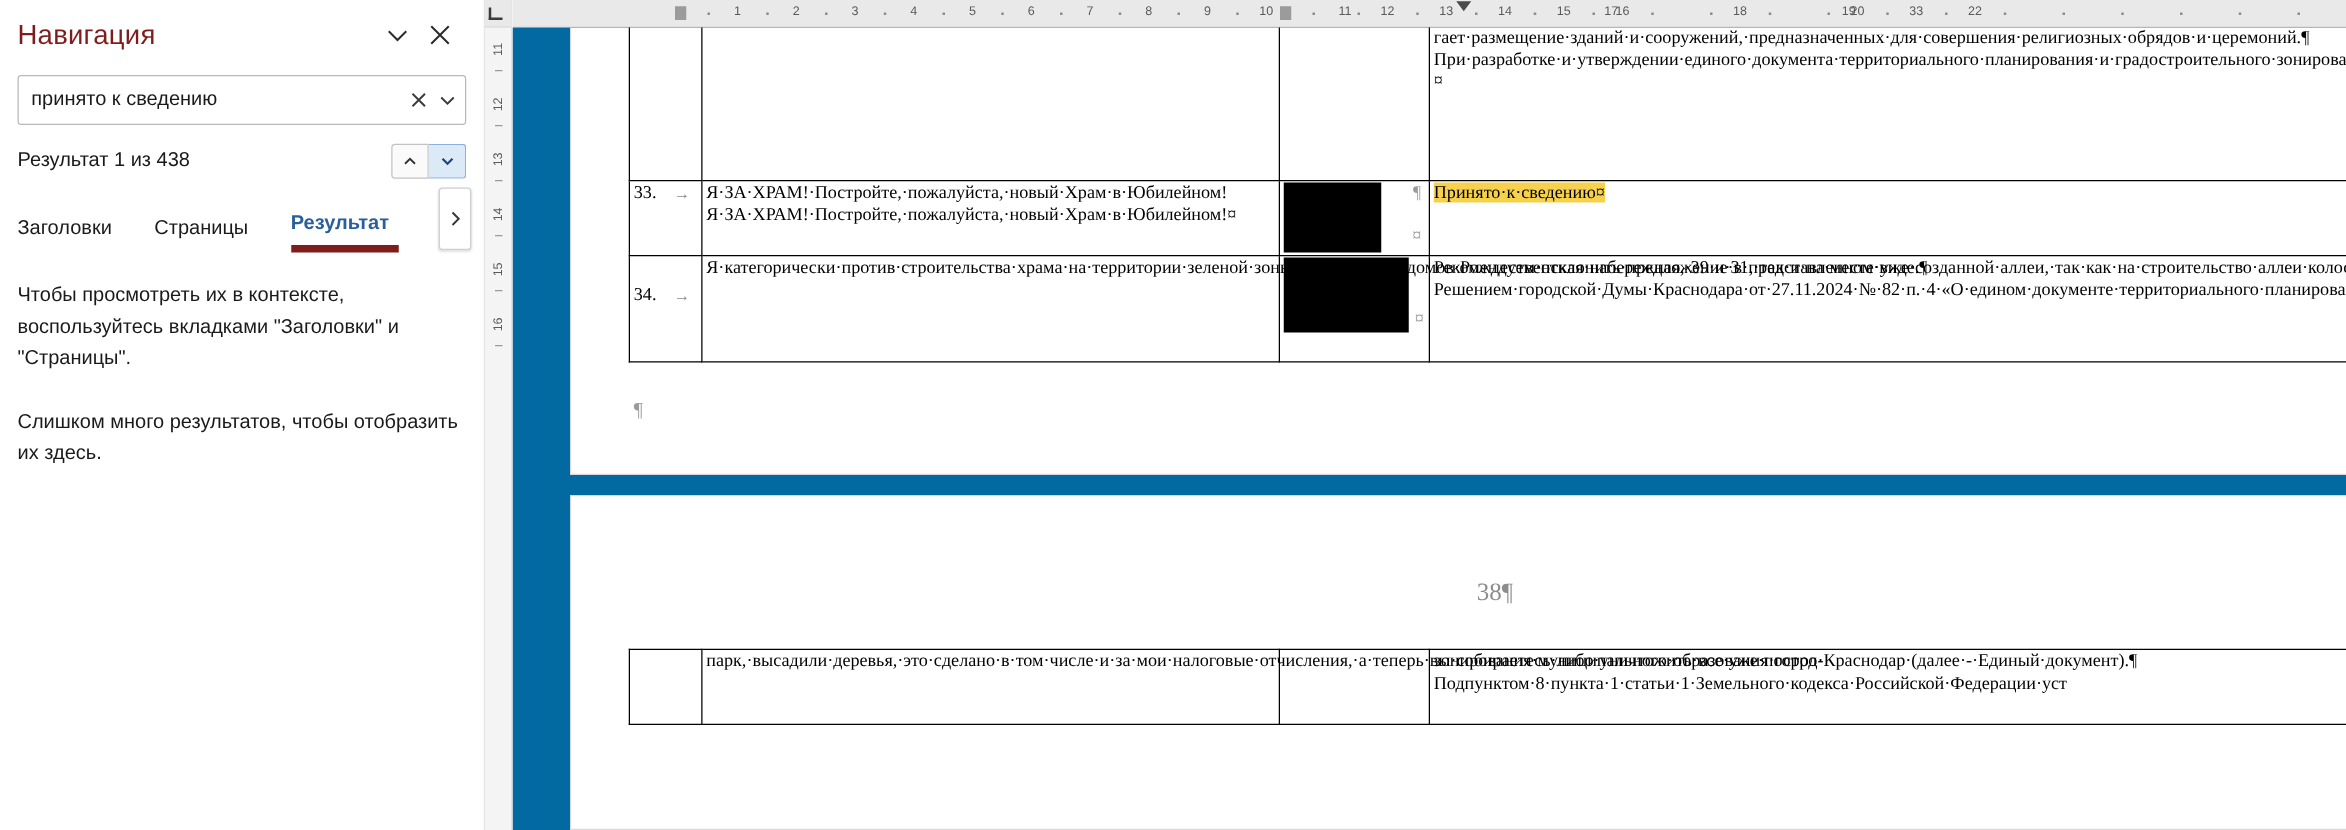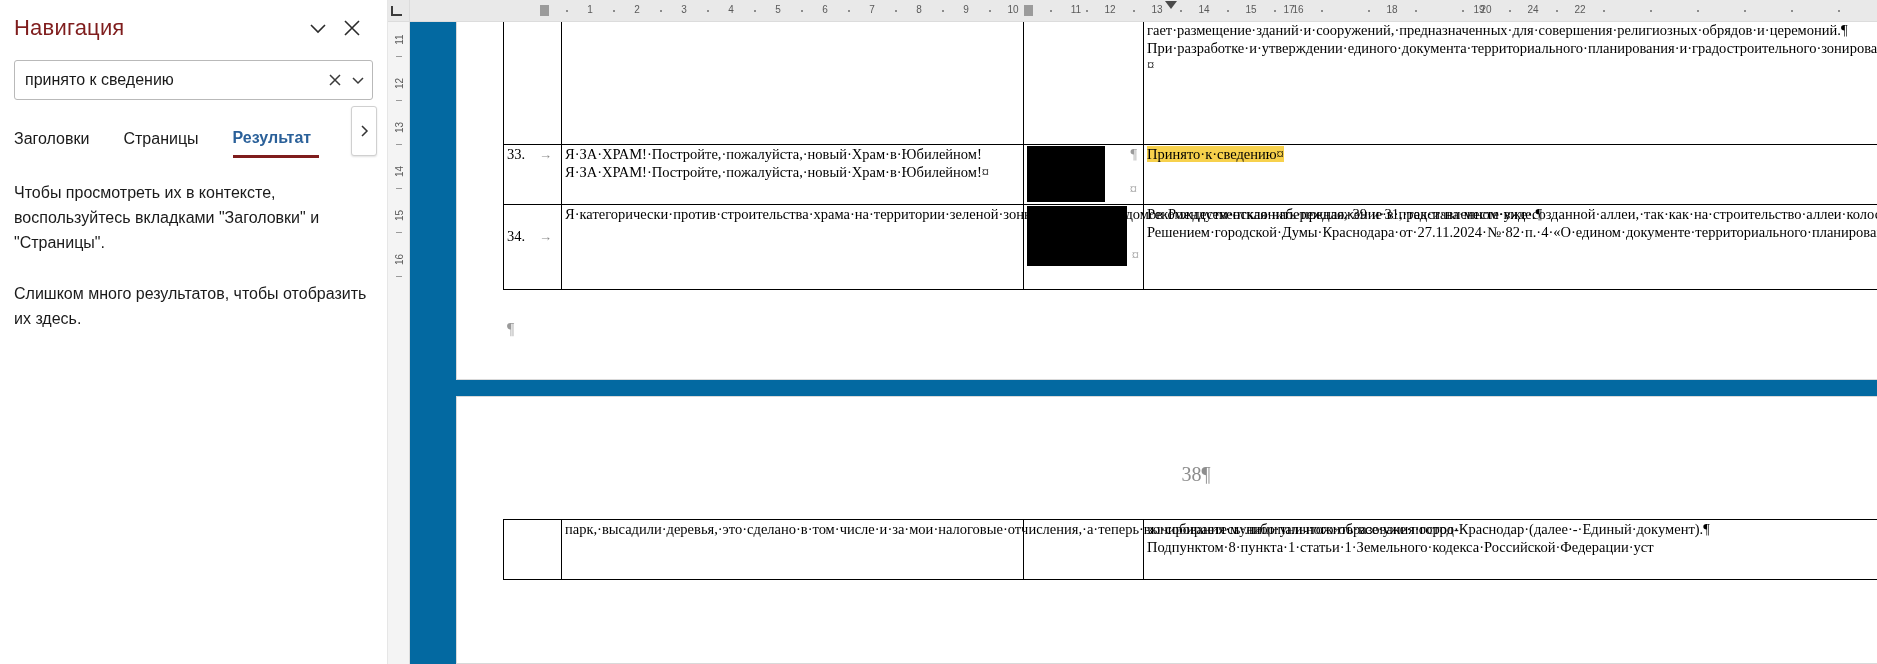--- a/index.html
+++ b/index.html
@@ -112,21 +112,21 @@
     font-size: 16px;
     color: #1a1a1a;
     padding: 0 8px 10px 0;
     margin-right: 26px;
     cursor: pointer;
     white-space: nowrap;
   }
   .tab.active {
     color: #2a6099;
     font-weight: 700;
-    border-bottom: 3px solid #7f1d1d;
+    border-bottom: 6px solid #7f1d1d;
     padding-bottom: 8px;
   }
   .tab-overflow {
     position: absolute;
     right: 10px;
     top: -10px;
     width: 26px; height: 50px;
     background: #fff;
     border: 1px solid #d0d0d0;
     border-radius: 3px;
@@ -330,20 +330,33 @@
             <path d="M3 3 L13 13 M13 3 L3 13" stroke="#3a3a3a" stroke-width="1.5" fill="none"></path>
           </svg>
       </div>
       <div class="search-caret">
         <svg width="14" height="14" viewBox="0 0 14 14">
             <path d="M2 5 L7 10 L12 5" stroke="#3a3a3a" stroke-width="1.5" fill="none"></path>
           </svg>
       </div>
     </div>
 
+    <div class="result-row">
+      <div class="result-text">Результат 1 из 438</div>
+      <div class="nav-arrow-btn prev">
+        <svg width="14" height="14" viewBox="0 0 14 14">
+            <path d="M3 9 L7 5 L11 9" stroke="#333" stroke-width="1.5" fill="none"></path>
+          </svg>
+      </div>
+      <div class="nav-arrow-btn next active">
+        <svg width="14" height="14" viewBox="0 0 14 14">
+            <path d="M3 5 L7 9 L11 5" stroke="#1a4a80" stroke-width="1.8" fill="none"></path>
+          </svg>
+      </div>
+    </div>
 
     <div class="tabs">
       <div class="tab">Заголовки</div>
       <div class="tab">Страницы</div>
       <div class="tab active">Результат</div>
       <div class="tab-overflow">
         <svg width="12" height="14" viewBox="0 0 12 14">
             <path d="M4 2 L9 7 L4 12" stroke="#333" stroke-width="1.5" fill="none"></path>
           </svg>
       </div>
@@ -391,21 +404,21 @@
       <div class="hr-num" style="left:666px;">11</div>
       <div class="hr-num" style="left:700px;">12</div>
       <div class="hr-num" style="left:747px;">13</div>
       <div class="hr-num" style="left:794px;">14</div>
       <div class="hr-num" style="left:841px;">15</div>
       <div class="hr-num" style="left:888px;">16</div>
       <div class="hr-num" style="left:879px;">17</div>
       <div class="hr-num" style="left:982px;">18</div>
       <div class="hr-num" style="left:1069px;">19</div>
       <div class="hr-num" style="left:1076px;">20</div>
-      <div class="hr-num" style="left:1123px;">24</div>
+      <div class="hr-num" style="left:1123px;">33</div>
       <div class="hr-num" style="left:1170px;">22</div>
 
       <div class="hr-dot" style="left:156px;"></div>
       <div class="hr-dot" style="left:203px;"></div>
       <div class="hr-dot" style="left:250px;"></div>
       <div class="hr-dot" style="left:297px;"></div>
       <div class="hr-dot" style="left:344px;"></div>
       <div class="hr-dot" style="left:391px;"></div>
       <div class="hr-dot" style="left:438px;"></div>
       <div class="hr-dot" style="left:485px;"></div>

